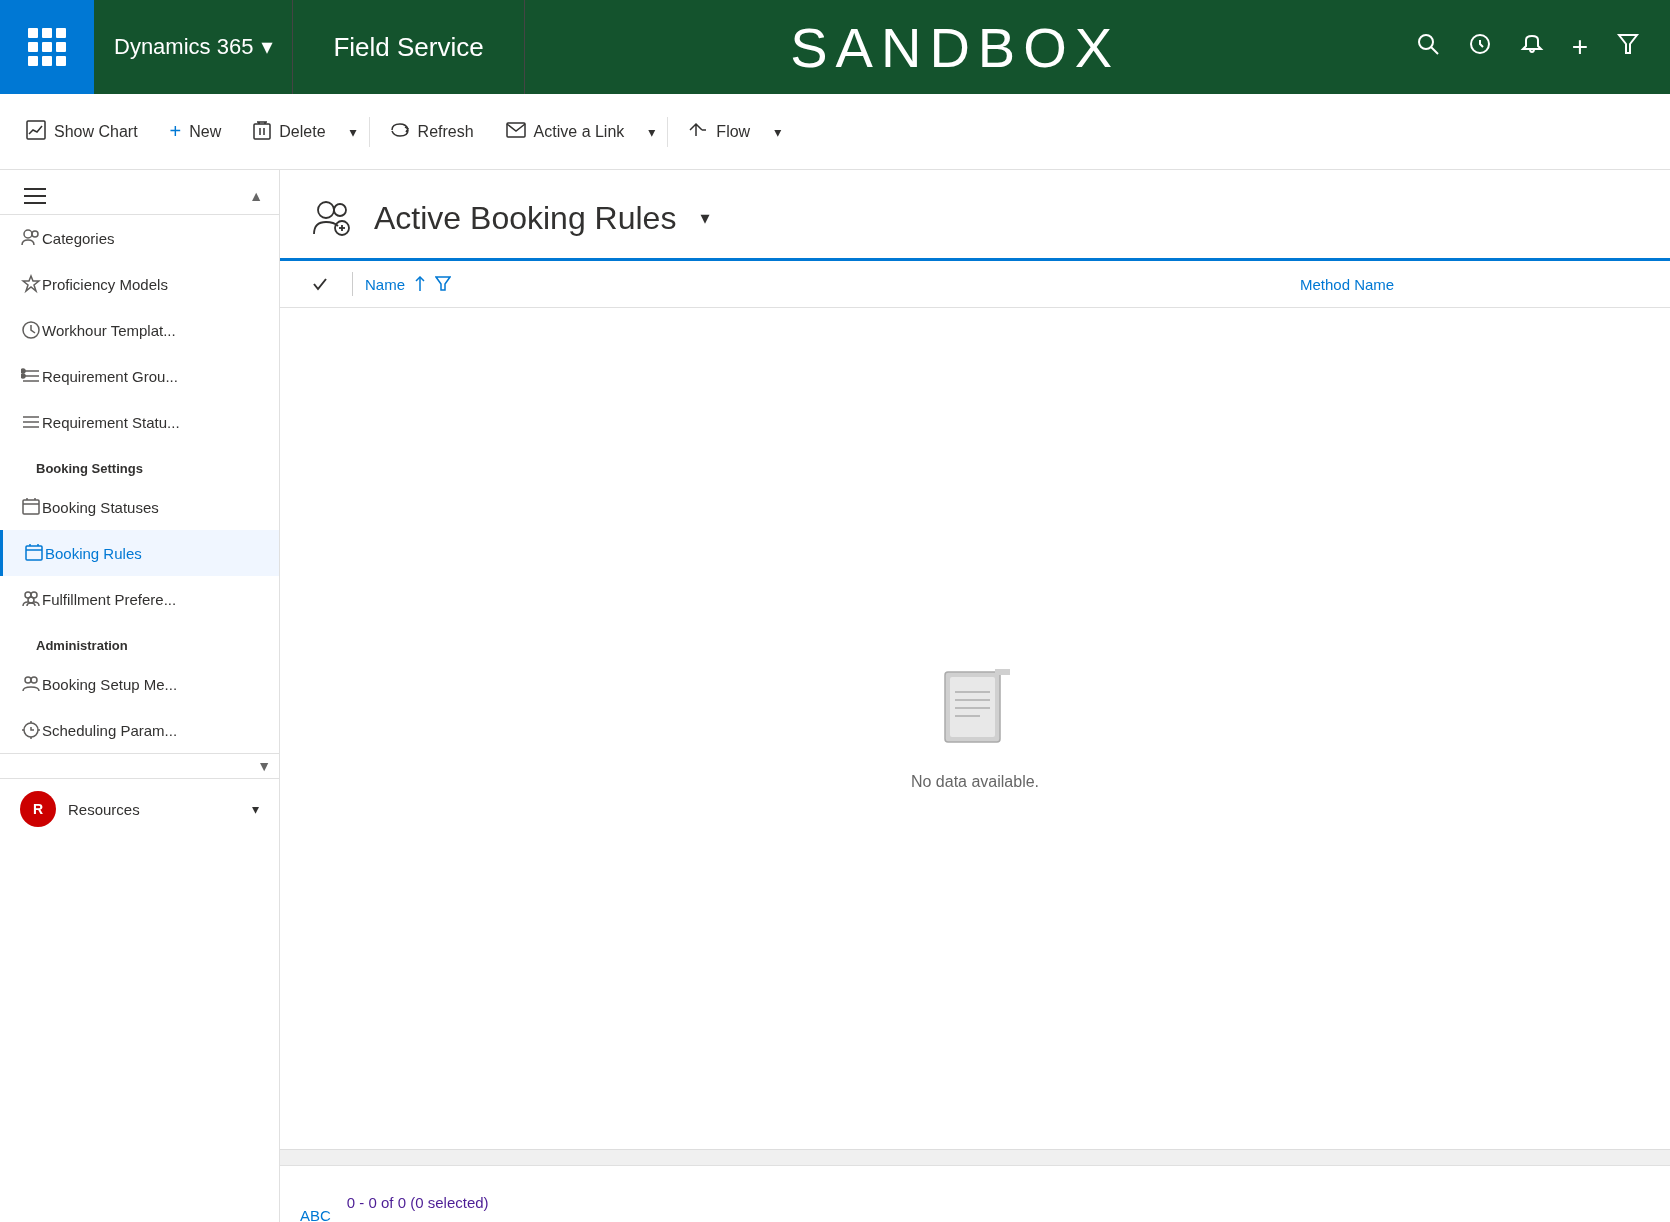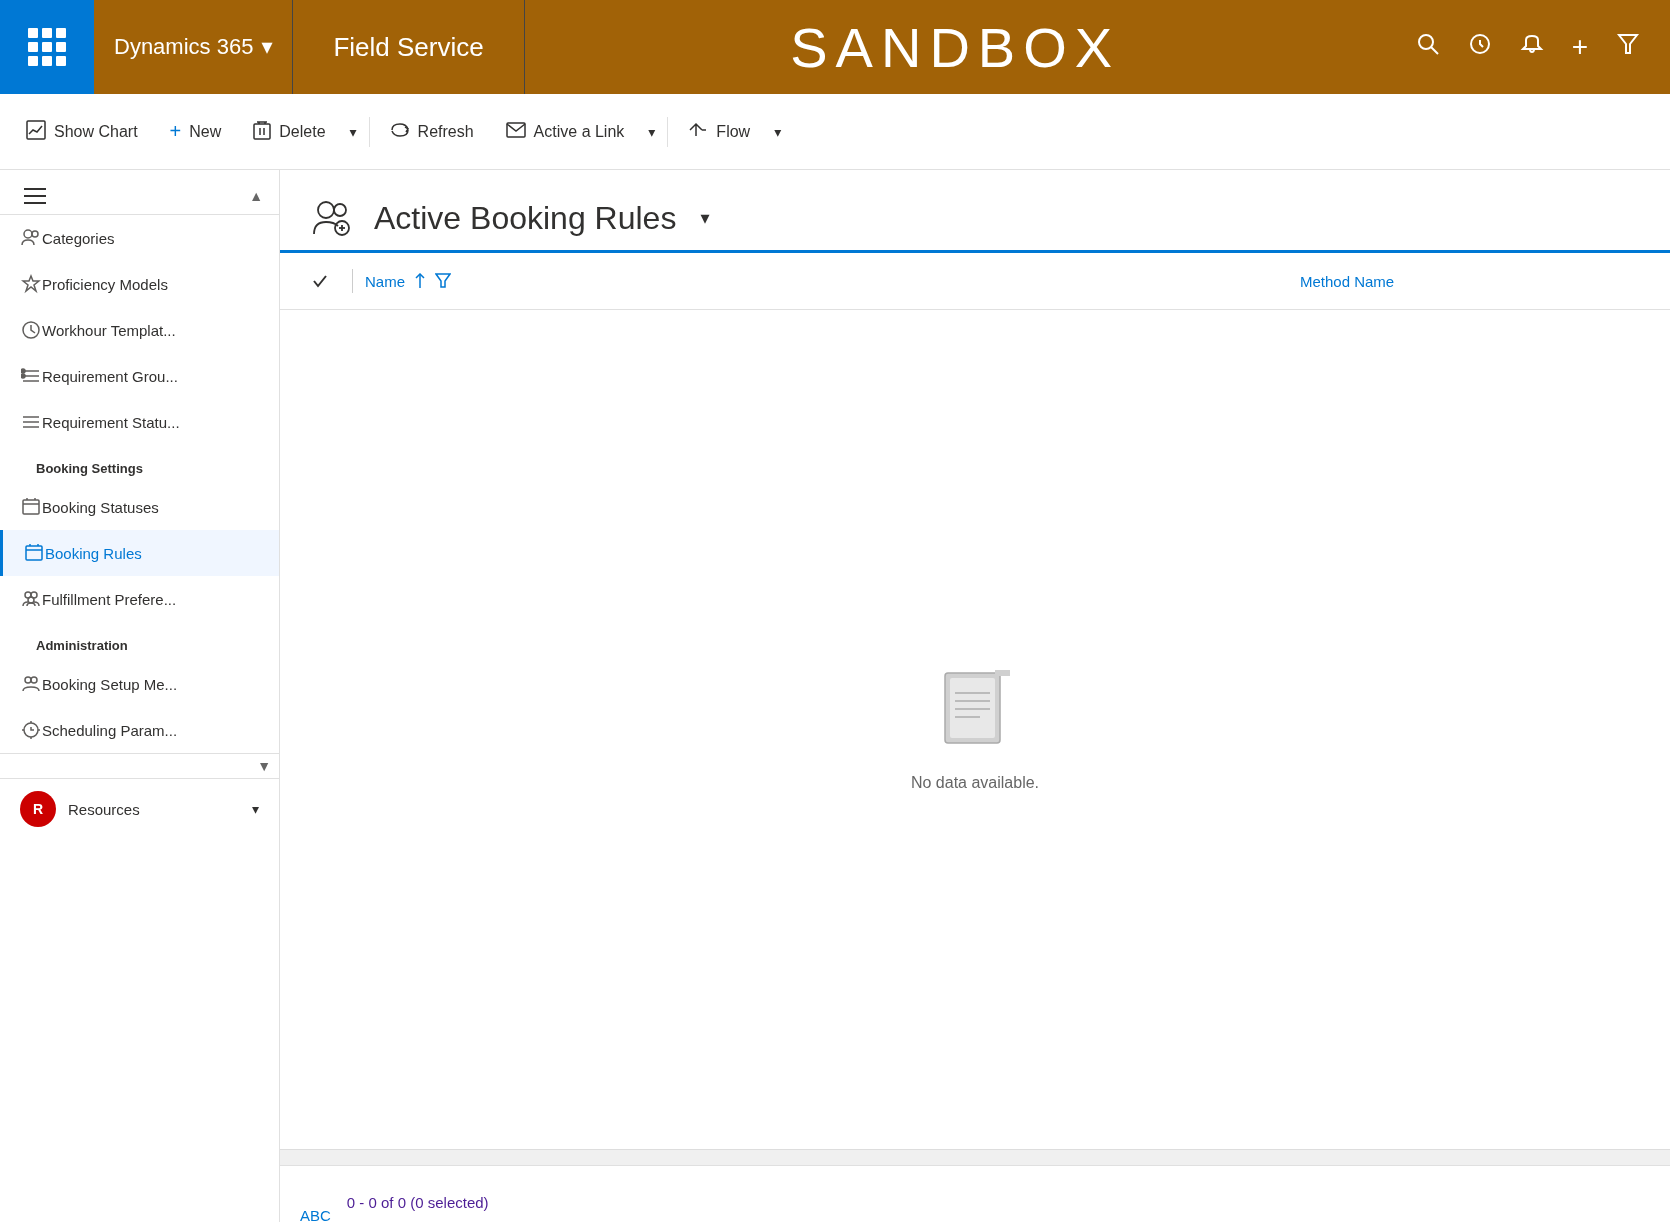--- a/index.html
+++ b/index.html
@@ -2,21 +2,21 @@
 <html><head>
   <meta charset="utf-8">
   <style>
     * { margin: 0; padding: 0; box-sizing: border-box; }
     body { font-family: 'Segoe UI', sans-serif; background: #f3f2f1; width: 1670px; height: 1222px; overflow: hidden; }
 
     
     .top-nav {
       display: flex;
       align-items: center;
-      background: #a16207;
+      background: #14532d;
       height: 94px;
       color: white;
     }
     .app-launcher {
       width: 94px;
       height: 94px;
       background: #0078d4;
       display: flex;
       align-items: center;
       justify-content: center;
@@ -185,21 +185,21 @@
     
     .content-area {
       flex: 1;
       display: flex;
       flex-direction: column;
       background: white;
       overflow: hidden;
     }
 
     .page-header {
-      padding: 24px 30px 8px;
+      padding: 24px 30px 16px;
       display: flex;
       align-items: center;
       gap: 16px;
     }
     .page-icon {
       width: 48px;
       height: 48px;
       display: flex;
       align-items: center;
       justify-content: center;
@@ -225,21 +225,21 @@
       display: flex;
       flex-direction: column;
     }
     .table-header-row {
       display: flex;
       align-items: center;
       background: white;
       border-top: 3px solid #0078d4;
       border-bottom: 1px solid #e0e0e0;
       padding: 0 20px;
-      height: 60px;
+      height: 50px;
       gap: 0;
     }
     .col-check {
       width: 40px;
       display: flex;
       align-items: center;
       justify-content: center;
       flex-shrink: 0;
     }
     .col-separator {

